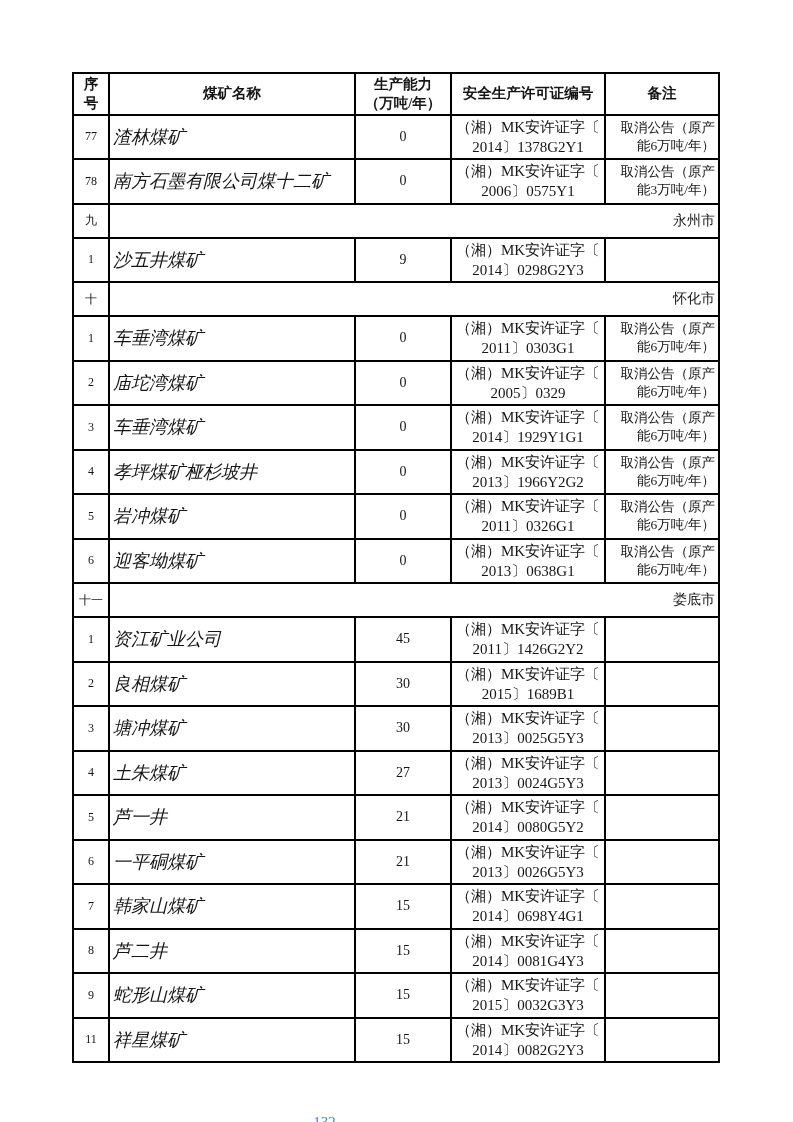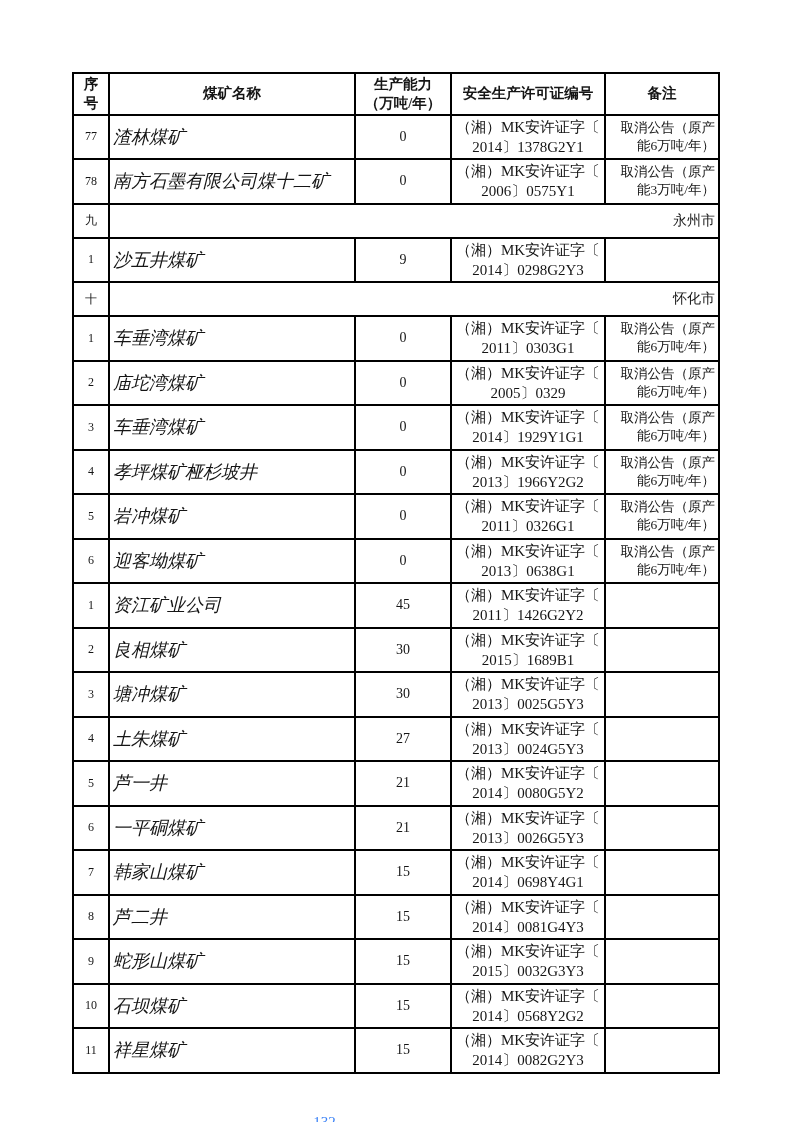--- a/index.html
+++ b/index.html
@@ -144,20 +144,24 @@
         </tr>
         <tr class="r-data">
           <td class="c-no">6</td>
           <td class="c-name">迎客坳煤矿</td>
           <td class="c-cap">0</td>
           <td class="c-permit">（湘）MK安许证字〔
 2013〕0638G1</td>
           <td class="c-remark">取消公告（原产
 能6万吨/年）</td>
         </tr>
+        <tr class="r-section">
+          <td class="c-no">十一</td>
+          <td class="section-name" colspan="4">娄底市</td>
+        </tr>
         <tr class="r-data">
           <td class="c-no">1</td>
           <td class="c-name">资江矿业公司</td>
           <td class="c-cap">45</td>
           <td class="c-permit">（湘）MK安许证字〔
 2011〕1426G2Y2</td>
           <td class="c-remark"></td>
         </tr>
         <tr class="r-data">
           <td class="c-no">2</td>
@@ -214,28 +218,20 @@
           <td class="c-permit">（湘）MK安许证字〔
 2014〕0081G4Y3</td>
           <td class="c-remark"></td>
         </tr>
         <tr class="r-data">
           <td class="c-no">9</td>
           <td class="c-name">蛇形山煤矿</td>
           <td class="c-cap">15</td>
           <td class="c-permit">（湘）MK安许证字〔
 2015〕0032G3Y3</td>
-          <td class="c-remark"></td>
-        </tr>
-        <tr class="r-data">
-          <td class="c-no">10</td>
-          <td class="c-name">石坝煤矿</td>
-          <td class="c-cap">15</td>
-          <td class="c-permit">（湘）MK安许证字〔
-2014〕0568Y2G2</td>
           <td class="c-remark"></td>
         </tr>
         <tr class="r-data">
           <td class="c-no">11</td>
           <td class="c-name">祥星煤矿</td>
           <td class="c-cap">15</td>
           <td class="c-permit">（湘）MK安许证字〔
 2014〕0082G2Y3</td>
           <td class="c-remark"></td>
         </tr>

